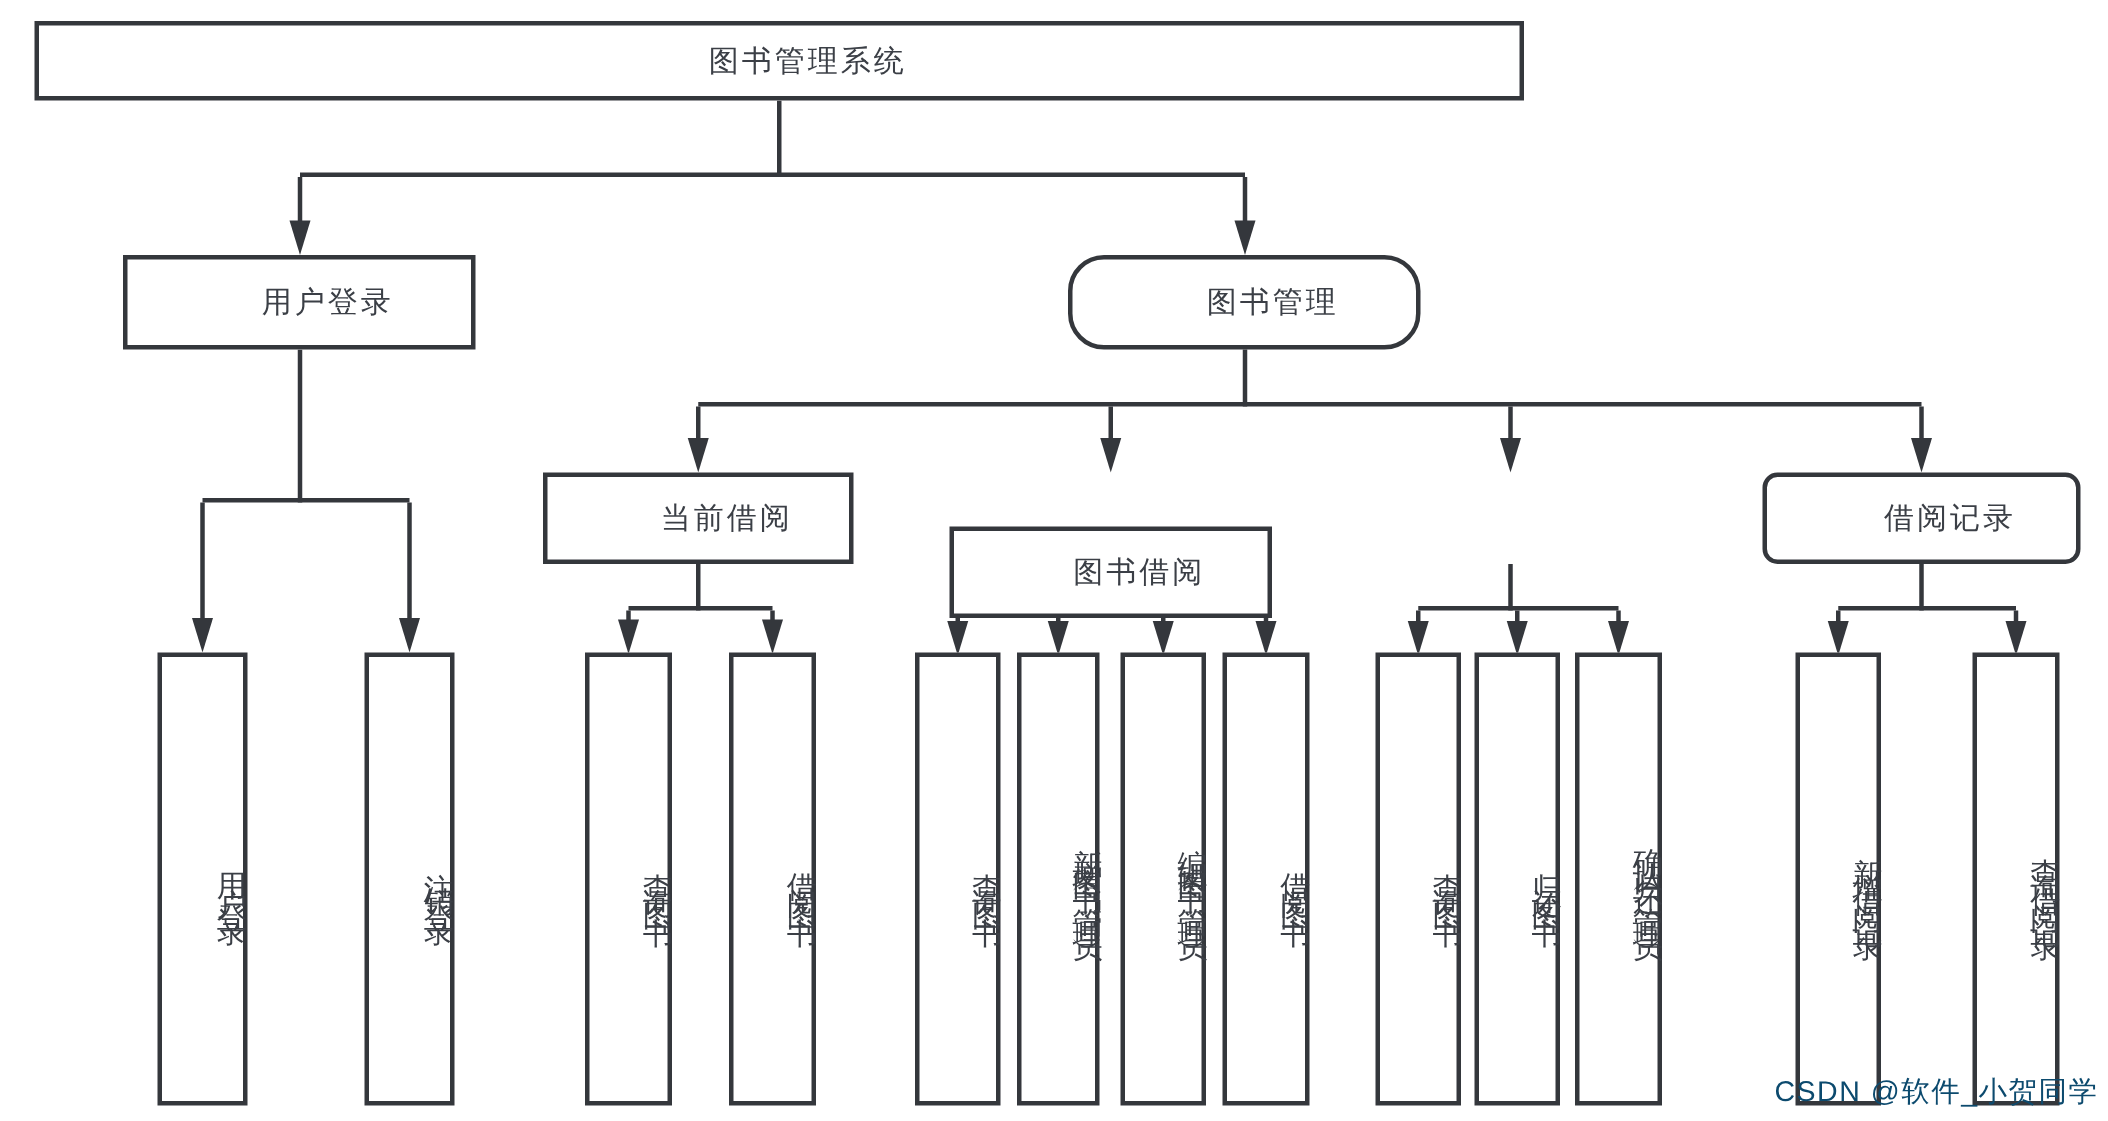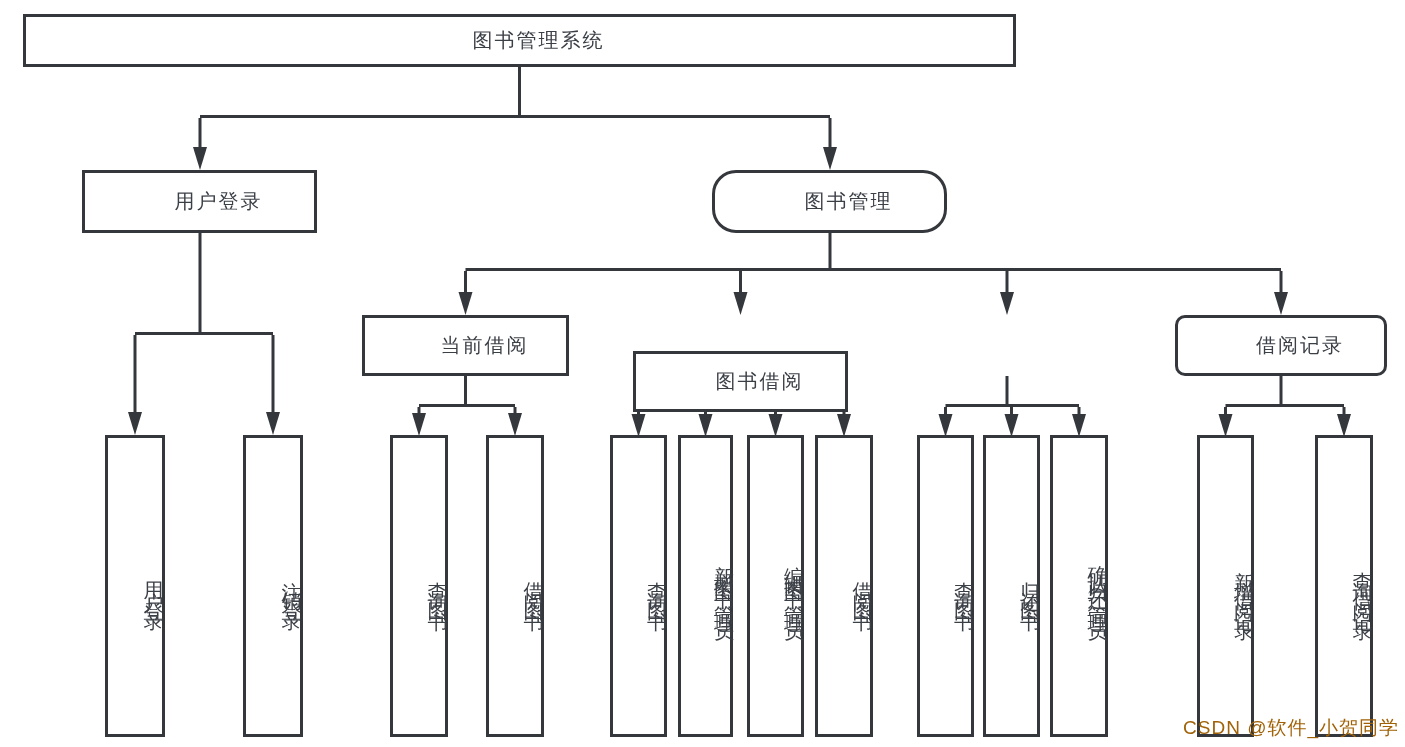--- a/index.html
+++ b/index.html
@@ -31,21 +31,21 @@
     text-orientation:mixed;
     letter-spacing:10px;
     font-size:20px;
     line-height:1;
     white-space:nowrap;
   }
   .leaf.long span{letter-spacing:8px;}
   #watermark{
     position:absolute;
     right:6px;bottom:6px;
-    color:#a16207;
+    color:#0c4a6e;
     font-size:19px;
     letter-spacing:1px;
     z-index:5;
   }
 </style>
 </head>
 <body>
 
 <div id="stage">
 

